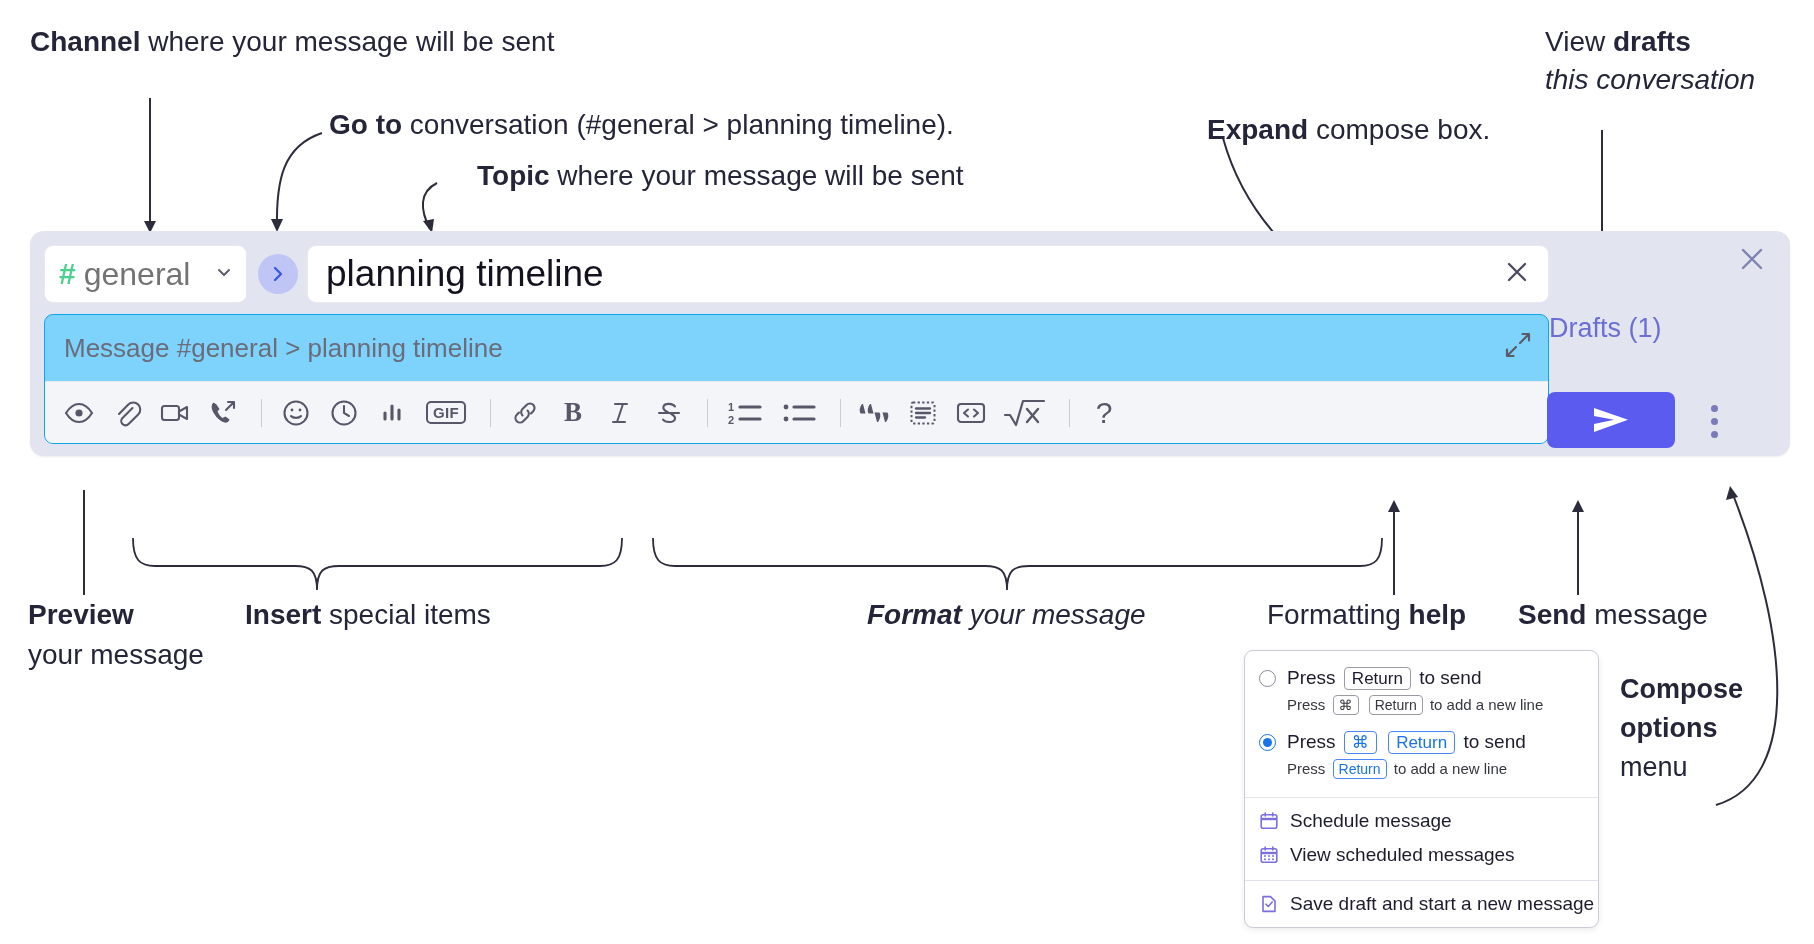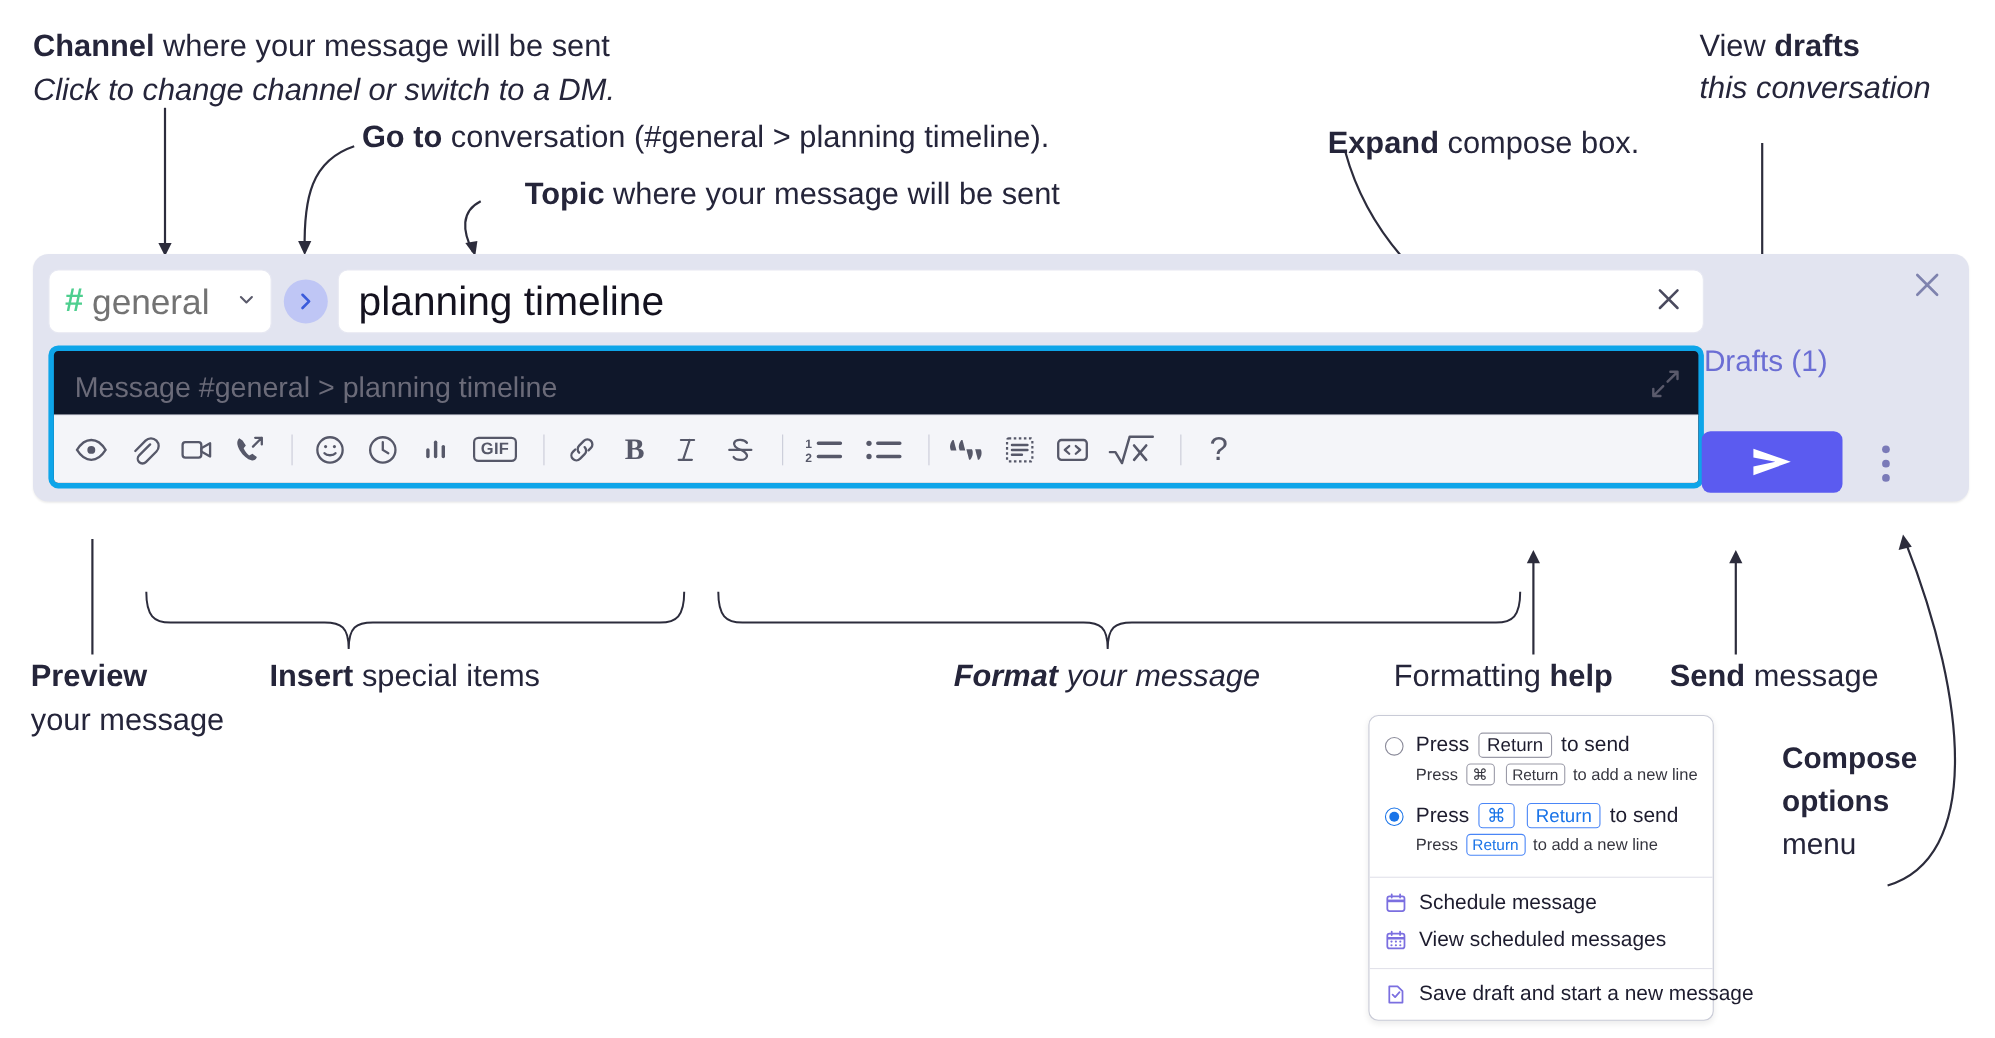--- a/index.html
+++ b/index.html
@@ -65,22 +65,22 @@
     display:flex; align-items:center; padding:0 14px 0 18px;
     border:1px solid #e7e8f2;
   }
   #topic-value { flex:1; font-size:37px; color:#14121f; }
   .x-btn { cursor:pointer; padding:2px; }
 
   
   #message-box {
     margin-top:10px;
     height:130px;
-    background:#0f172a;
-    border:5px solid #0ea5e9;
+    background:#7dd3fc;
+    border:1px solid #0ea5e9;
     border-radius:9px;
     position:relative;
     overflow:hidden;
   }
   #message-placeholder {
     position:absolute; left:19px; top:18px;
     font-size:26px; color:#6b6b79;
   }
   #expand-btn { position:absolute; right:16px; top:16px; cursor:pointer; }
   #toolbar {
@@ -126,21 +126,21 @@
     position:absolute; left:161px; top:170px;
     width:36px; height:40px;
     display:flex; flex-direction:column; align-items:center; justify-content:center;
     gap:6px; cursor:pointer;
   }
   .dot { width:7px; height:7px; border-radius:50%; background:#7a7ab8; }
 
   
   #compose-options {
     position:absolute; left:1244px; top:650px;
-    width:314px;
+    width:355px;
     background:#fff;
     border:1px solid #c9cbd7;
     border-radius:9px;
     box-shadow:0 2px 6px rgba(0,0,0,.08);
     padding:10px 0 6px 0;
   }
   .opt-row { display:flex; align-items:flex-start; padding:4px 14px 0 14px; }
   .radio {
     width:17px; height:17px; border-radius:50%;
     border:1.6px solid #8a8a99; flex:none; margin-top:5px; margin-right:11px;
@@ -205,21 +205,20 @@
       <path d="M133,538 C133,560 140,566 155,566 L295,566 C310,566 317,570 317,590
                C317,570 324,566 339,566 L600,566 C615,566 622,560 622,538" stroke-width="1.8"></path>
 
       <path d="M653,538 C653,560 660,566 675,566 L985,566 C1000,566 1007,570 1007,590
                C1007,570 1014,566 1029,566 L1360,566 C1375,566 1382,560 1382,538" stroke-width="1.8"></path>
     </g>
   </svg>
 
   <div class="anno a-28" style="left:30px; top:24px;">
     <div><b>Channel</b><span> where your message will be sent</span></div>
-    <div style="margin-top:4px;"><i>Click to change channel or switch to a DM.</i></div>
   </div>
 
   <div class="anno a-28" style="left:329px; top:107px;">
     <b>Go to</b><span> conversation (#general &gt; planning timeline).</span>
   </div>
 
   <div class="anno a-28" style="left:477px; top:158px;">
     <b>Topic</b><span> where your message will be sent</span>
   </div>
 

